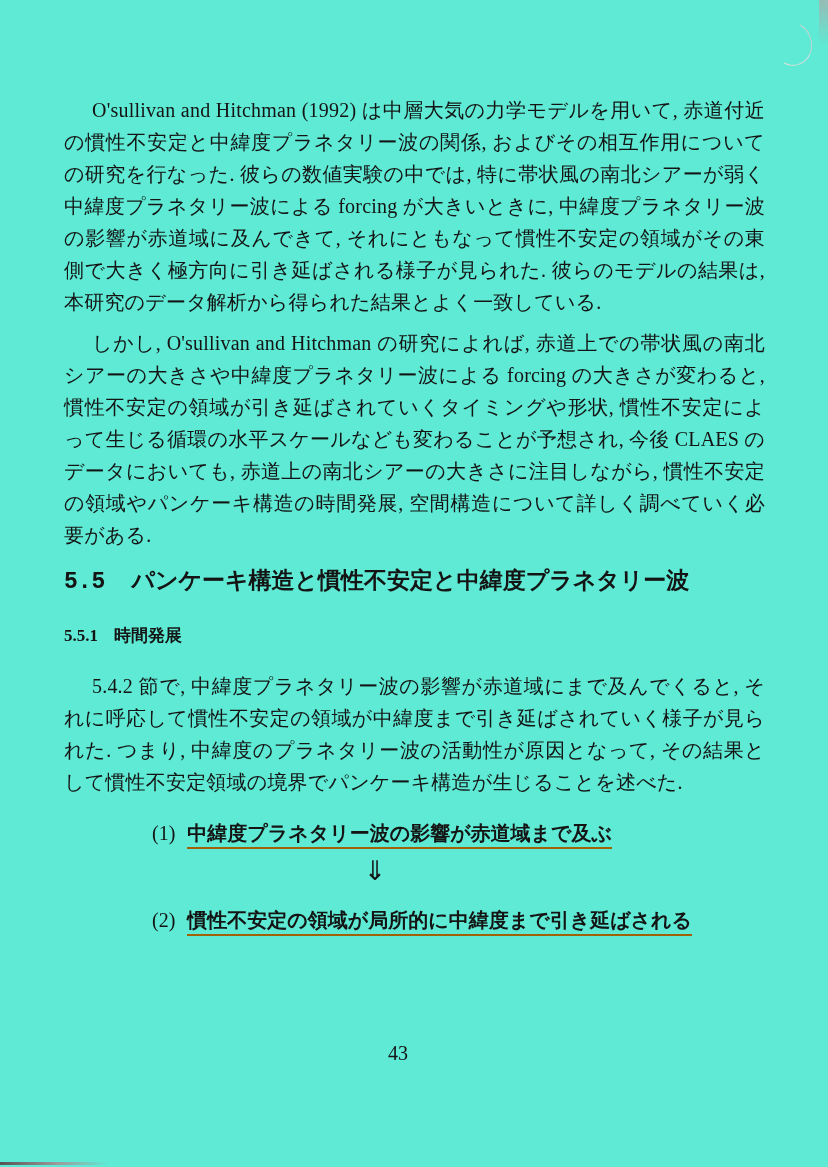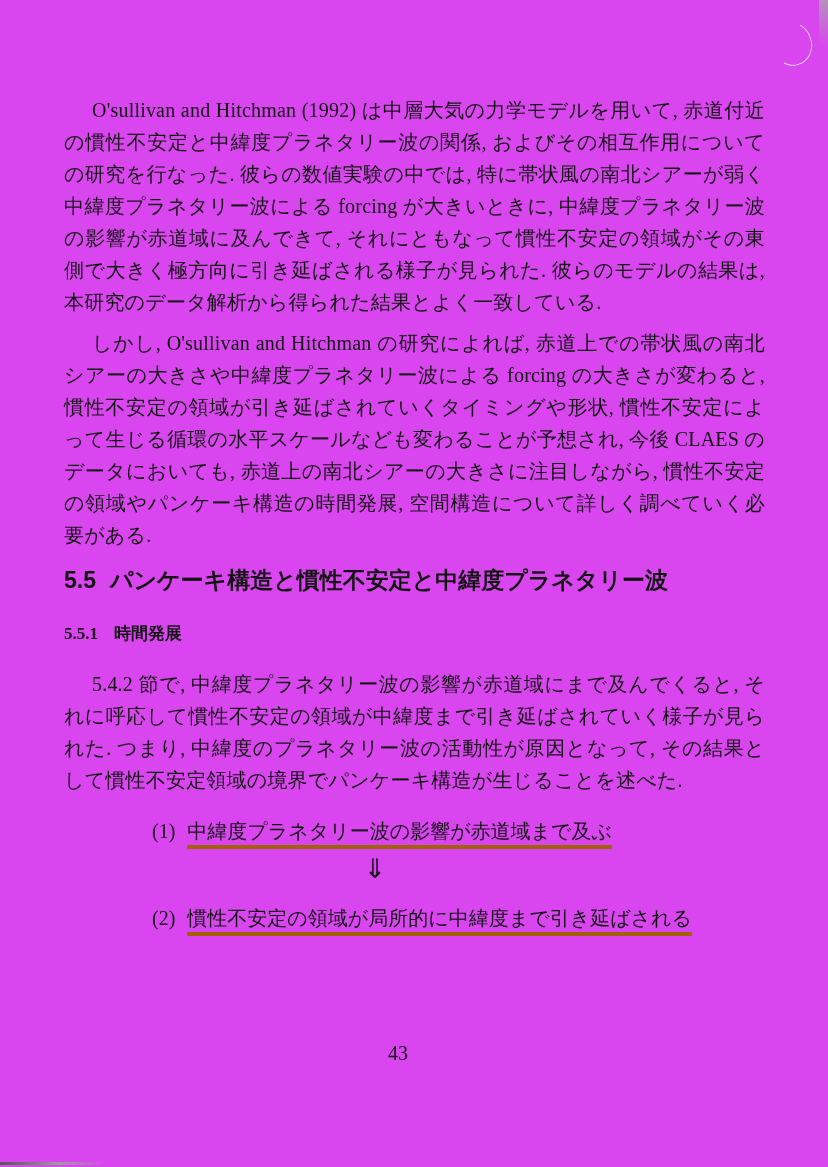--- a/index.html
+++ b/index.html
@@ -4,21 +4,21 @@
 <style>
   html, body {
     margin: 0;
     padding: 0;
     background: #ffffff;
   }
   .scan-page {
     position: relative;
     width: 828px;
     height: 1167px;
-    background: #d946ef;
+    background: #5eead4;
     color: #141414;
     overflow: hidden;
     font-family: "Liberation Serif", "DejaVu Serif", serif;
   }
   .content {
     position: absolute;
     left: 64px;
     top: 94px;
     width: 701px;
   }
@@ -31,22 +31,22 @@
     letter-spacing: 0.2px;
   }
   .section-heading {
     font-family: "DejaVu Sans", "Liberation Sans", sans-serif;
     font-weight: bold;
     font-size: 23px;
     line-height: 30px;
     margin: 14px 0 0 0;
   }
   .section-heading .sec-num {
-    font-family: Liberation Sans, sans-serif;
-    margin-right: 14px;
+    font-family: Liberation Mono, monospace;
+    margin-right: 26px;
   }
   .subsection-heading {
     font-family: "DejaVu Sans", "Liberation Sans", sans-serif;
     font-weight: bold;
     font-size: 17px;
     line-height: 24px;
     margin: 26px 0 0 0;
   }
   .subsection-heading .sec-num {
     font-family: "Liberation Serif", "DejaVu Serif", serif;
@@ -68,22 +68,23 @@
   .flow-step {
     font-size: 20px;
     line-height: 30px;
     margin-top: 20px;
     white-space: nowrap;
   }
   .flow-step .marker {
     margin-right: 12px;
   }
   .flow-step .step-text {
-    border-bottom: 4px solid #a16207;
+    border-bottom: 2px solid #a16207;
     padding-bottom: 3px;
+    font-weight: bold;
   }
   .flow-arrow {
     display: block;
     width: 30px;
     margin: 9px 0 0 208px;
     font-family: "DejaVu Sans", sans-serif;
     font-size: 27px;
     line-height: 28px;
     text-align: center;
   }

